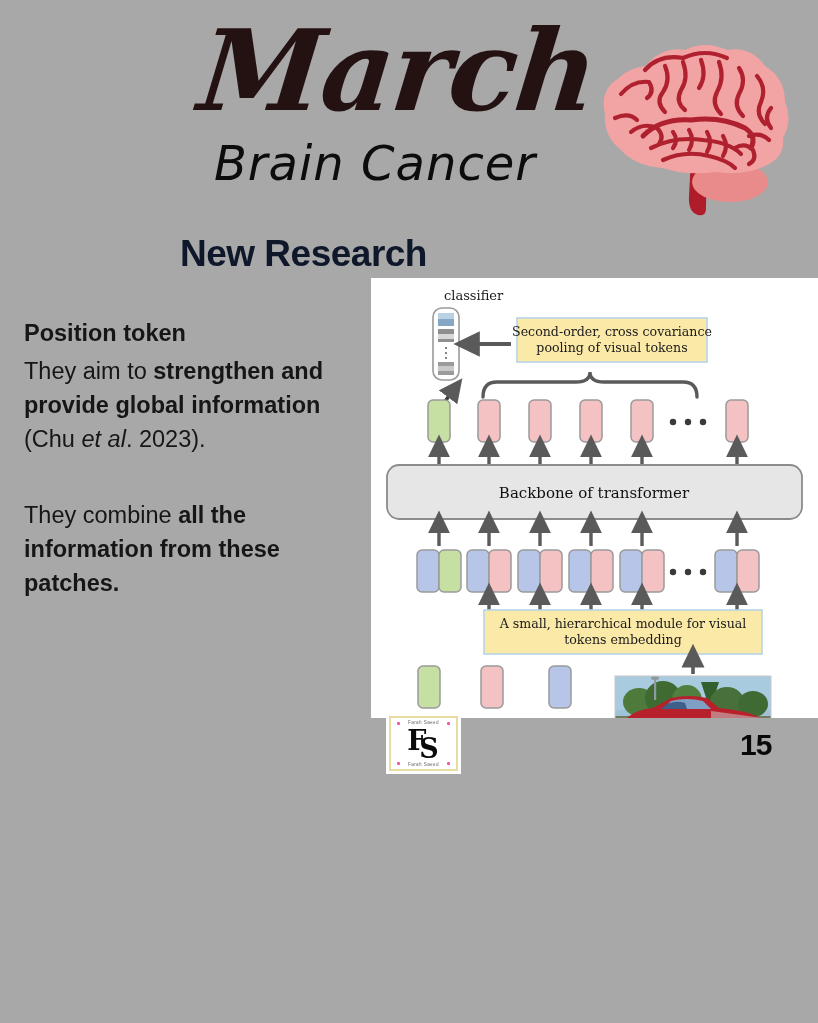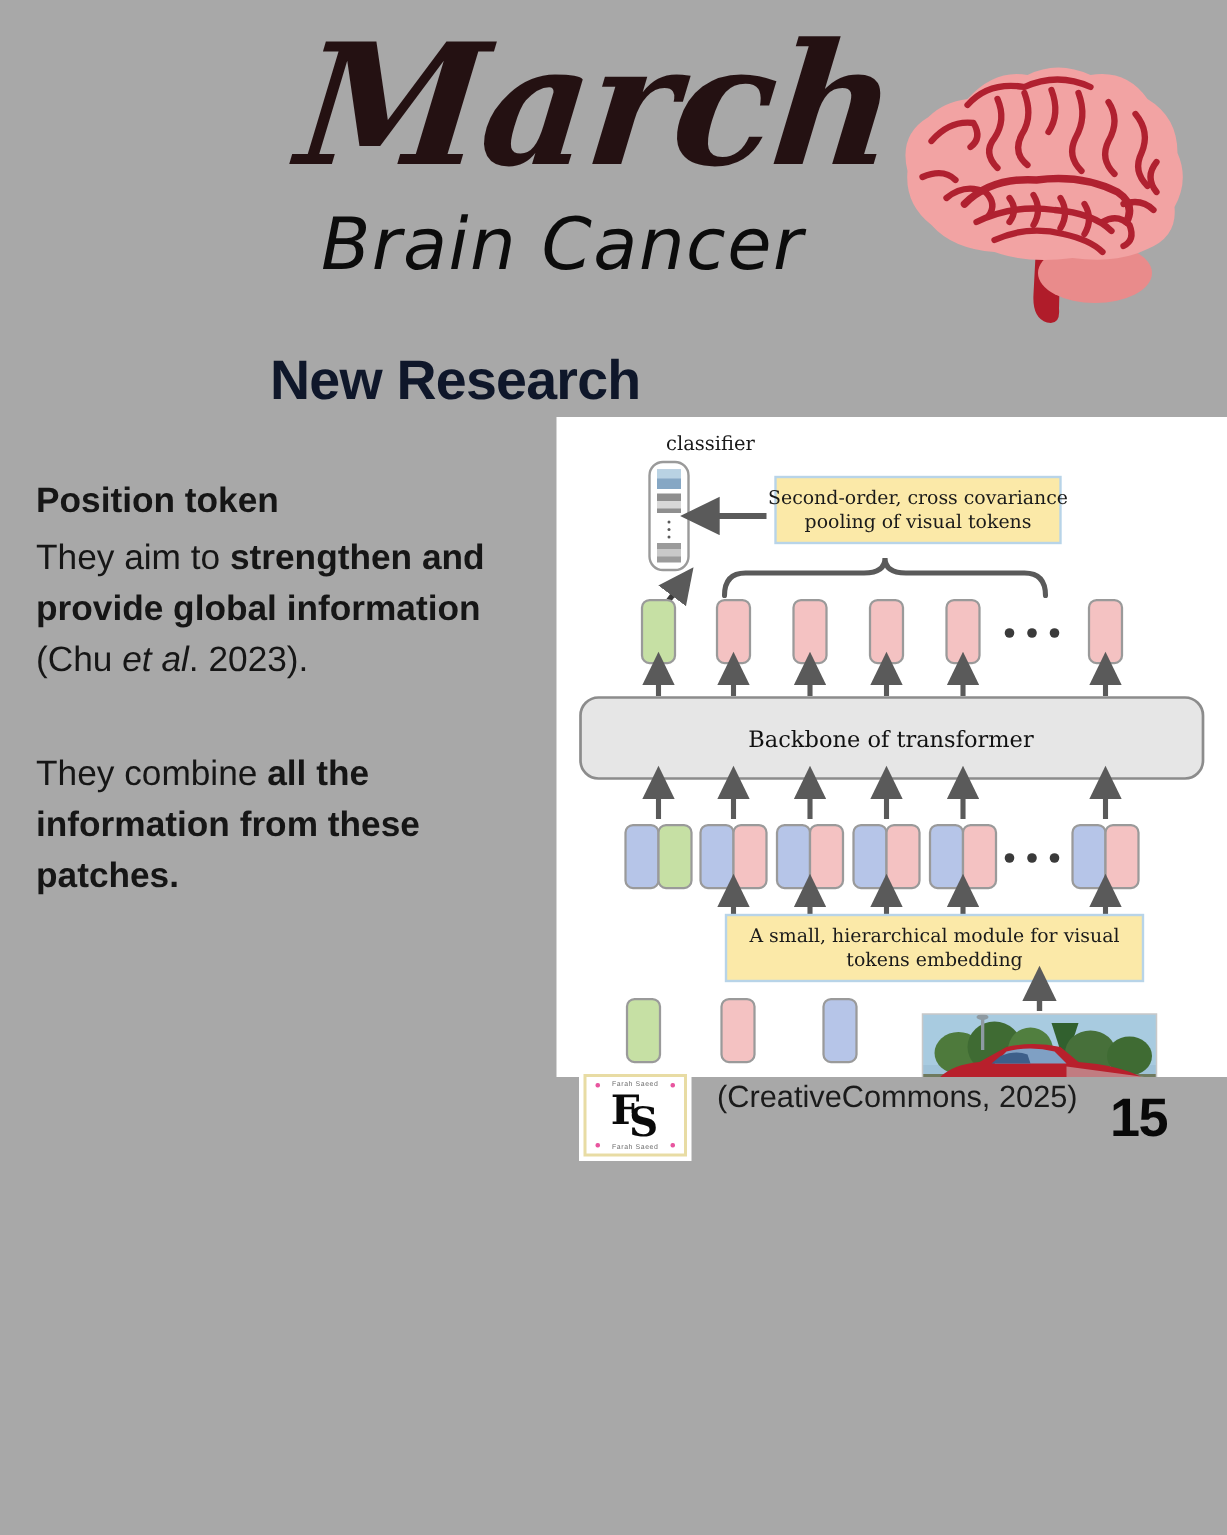--- a/index.html
+++ b/index.html
@@ -115,21 +115,21 @@
     position:absolute;left:478px;top:719px;
     font-family:"Liberation Sans", sans-serif;
     font-size:20.5px;
     line-height:26px;
     color:#1b1b1b;
   }
   .pagenum{
     position:absolute;left:740px;top:719px;
     font-family:"Liberation Sans", sans-serif;
     font-weight:700;
-    font-size:36px;
+    font-size:30px;
     line-height:52px;
     color:#090909;
     letter-spacing:-1px;
   }
 </style>
 </head>
 <body>
 
 <div class="slide">
 
@@ -353,16 +353,15 @@
       <div class="logo-dot" style="right:6px;top:4px;"></div>
       <div class="logo-mono">
         <span class="f">F</span><span class="s">S</span>
       </div>
       <div class="logo-name-bot">Farah Saeed</div>
       <div class="logo-dot" style="left:6px;bottom:4px;"></div>
       <div class="logo-dot" style="right:6px;bottom:4px;"></div>
     </div>
   </div>
 
-  <div class="caption">(CreativeCommons, 2025)</div>
   <div class="pagenum">15</div>
 
 </div>
 
 </body></html>

